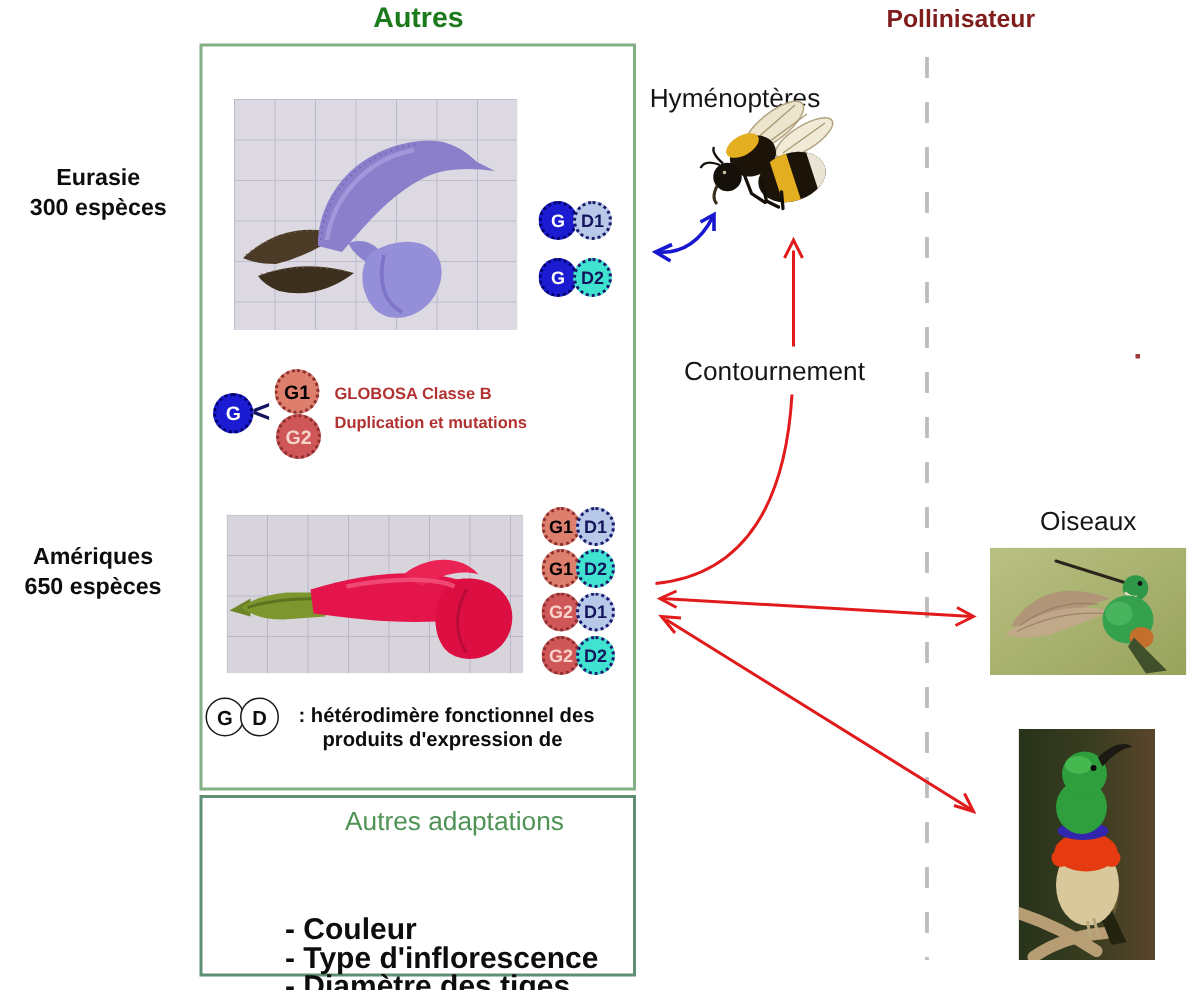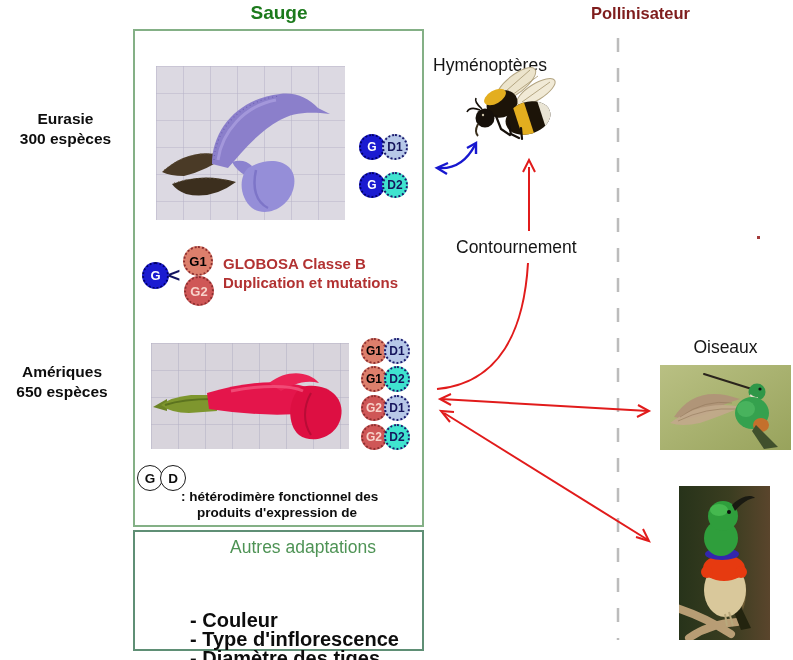--- a/index.html
+++ b/index.html
@@ -6,21 +6,21 @@
   #stage{position:relative;width:793px;height:660px;background:#fff;overflow:hidden;
          font-family:"Liberation Sans",sans-serif;color:#111;}
   .abs{position:absolute;}
   .ctr{text-align:center;}
   .title-green{font-weight:bold;font-size:19px;color:#1c7a1c;}
   .title-black{font-weight:bold;font-size:16.5px;color:#7f1d1d;}
   .side-label{font-weight:bold;font-size:15.5px;line-height:20px;color:#0d0d0d;text-align:center;}
   .plain-label{font-size:17.5px;color:#151515;}
   .green-box{border:2px solid #84b086;box-sizing:border-box;background:transparent;}
   .adapt-box{border:2px solid #5f8f75;box-sizing:border-box;}
-  .red-title{font-weight:bold;font-size:15px;line-height:19px;color:#b23232;}
+  .red-title{font-weight:bold;font-size:11px;line-height:19px;color:#b23232;}
   .legend-text{font-weight:bold;font-size:13.5px;line-height:16px;color:#0d0d0d;}
   .adapt-title{font-size:17.5px;color:#4e9355;}
   .adapt-list{font-weight:bold;font-size:20px;line-height:19px;color:#0d0d0d;margin-top:35px;}
   .circle{position:absolute;border-radius:50%;display:flex;align-items:center;justify-content:center;
           font-weight:bold;box-sizing:border-box;}
   .pair{position:absolute;display:flex;align-items:center;}
   .pair .pc{position:relative;width:26px;height:26px;border-radius:50%;display:flex;align-items:center;
             justify-content:center;font-weight:bold;box-sizing:border-box;font-size:12px;}
   .pair .pc+.pc{margin-left:-3px;}
   .fill-g {background:#1b1bd1;border:2px dotted #00006a;color:#ffffff;}
@@ -30,21 +30,21 @@
   .fill-g2{background:#cf5757;border:2px dotted #8e2f2f;color:#f7d3ca;}
   .legend-circle{background:#fff;border:1.6px solid #1a1a1a;color:#0d0d0d;font-size:13.5px;}
   svg{display:block;}
   .imgbox{position:absolute;overflow:hidden;}
 </style>
 </head>
 <body>
 
 <div id="stage">
 
-  <div class="abs ctr title-green" style="left:133px;top:2px;width:292px;">Sauge</div>
+  <div class="abs ctr title-green" style="left:133px;top:2px;width:292px;">Autres</div>
   <div class="abs ctr title-black" style="left:558px;top:4px;width:165px;">Pollinisateur</div>
 
   <div class="abs side-label" style="left:8px;top:109px;width:115px;">
     <div>Eurasie</div>
     <div>300 espèces</div>
   </div>
   <div class="abs side-label" style="left:2px;top:362px;width:120px;">
     <div>Amériques</div>
     <div>650 espèces</div>
   </div>
@@ -123,21 +123,21 @@
     <span class="pc fill-g2">G2</span>
     <span class="pc fill-d1">D1</span>
   </div>
   <div class="pair" style="left:361px;top:424px;">
     <span class="pc fill-g2">G2</span>
     <span class="pc fill-d2">D2</span>
   </div>
 
   <div class="circle legend-circle" style="left:137px;top:465px;width:26px;height:26px;">G</div>
   <div class="circle legend-circle" style="left:160px;top:465px;width:26px;height:26px;">D</div>
-  <div class="abs legend-text" style="left:181px;top:469px;width:230px;margin-top:20px;">
+  <div class="abs legend-text" style="left:199px;top:469px;width:230px;">
     <div>: hétérodimère fonctionnel des</div>
     <div style="padding-left:16px;">produits d'expression de</div>
   </div>
 
   <div class="abs ctr adapt-title" style="left:133px;top:537px;width:340px;">Autres adaptations</div>
   <div class="abs adapt-list" style="left:190px;top:576px;width:220px;">
     <div>- Couleur</div>
     <div>- Type d'inflorescence</div>
     <div>- Diamètre des tiges</div>
     <div>...</div>

